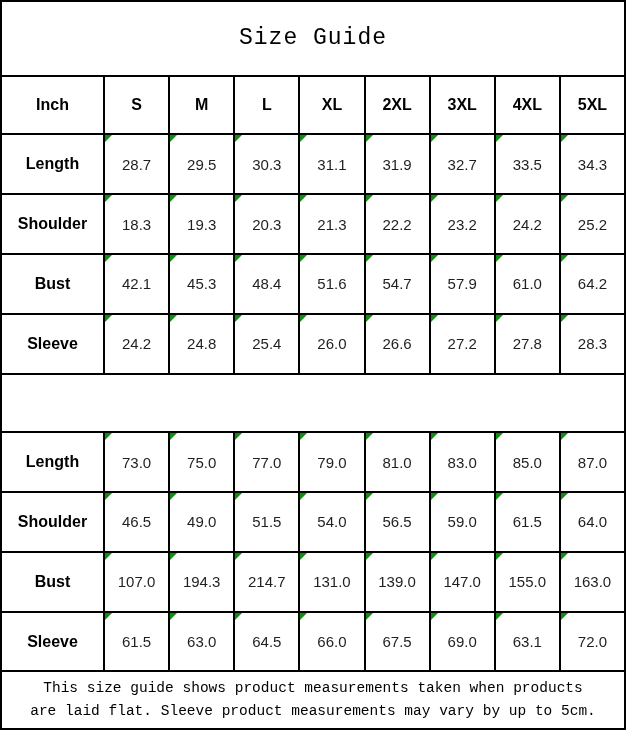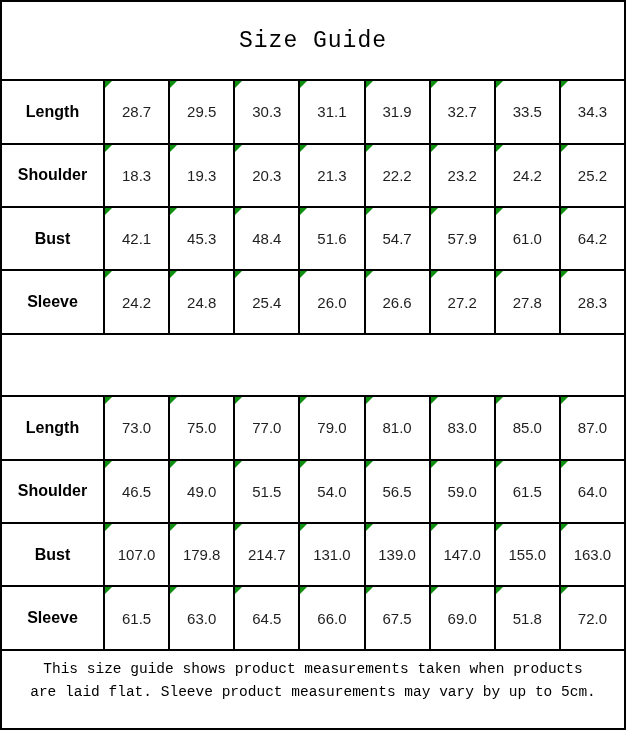--- a/index.html
+++ b/index.html
@@ -54,21 +54,21 @@
     border-right: 7px solid transparent;
   }
   .gap-cell {
     background: #ffffff;
   }
   .footer-cell {
     font-family: "Liberation Mono", "DejaVu Sans Mono", monospace;
     font-size: 14.5px;
     color: #000000;
     line-height: 1.55;
-    padding: 3px 0 20px 0;
+    padding: 3px 0 4px 0;
   }
   tr.h-title { height: 70px; padding-left: 28px; }
   tr.h-head  { height: 55px; }
   tr.h-row   { height: 56px; }
   tr.h-gap   { height: 55px; }
 </style>
 </head>
 <body>
 
 <table class="size-guide">
@@ -84,20 +84,31 @@
       <col>
   </colgroup>
 
   <tbody>
     <tr class="h-title">
       <td colspan="9" class="title-cell">Size Guide</td>
     </tr>
   </tbody>
 
   <tbody id="table-body-0">
+      <tr class="h-head">
+        <td class="hdr">Inch</td>
+        <td class="hdr">S</td>
+        <td class="hdr">M</td>
+        <td class="hdr">L</td>
+        <td class="hdr">XL</td>
+        <td class="hdr">2XL</td>
+        <td class="hdr">3XL</td>
+        <td class="hdr">4XL</td>
+        <td class="hdr">5XL</td>
+      </tr>
       <tr class="h-row">
         <td class="hdr">Length</td>
         <td class="val"><span class="tri"></span><span>28.7</span></td>
         <td class="val"><span class="tri"></span><span>29.5</span></td>
         <td class="val"><span class="tri"></span><span>30.3</span></td>
         <td class="val"><span class="tri"></span><span>31.1</span></td>
         <td class="val"><span class="tri"></span><span>31.9</span></td>
         <td class="val"><span class="tri"></span><span>32.7</span></td>
         <td class="val"><span class="tri"></span><span>33.5</span></td>
         <td class="val"><span class="tri"></span><span>34.3</span></td>
@@ -162,37 +173,37 @@
         <td class="val"><span class="tri"></span><span>51.5</span></td>
         <td class="val"><span class="tri"></span><span>54.0</span></td>
         <td class="val"><span class="tri"></span><span>56.5</span></td>
         <td class="val"><span class="tri"></span><span>59.0</span></td>
         <td class="val"><span class="tri"></span><span>61.5</span></td>
         <td class="val"><span class="tri"></span><span>64.0</span></td>
       </tr>
       <tr class="h-row">
         <td class="hdr">Bust</td>
         <td class="val"><span class="tri"></span><span>107.0</span></td>
-        <td class="val"><span class="tri"></span><span>179.8</span></td>
+        <td class="val"><span class="tri"></span><span>194.3</span></td>
         <td class="val"><span class="tri"></span><span>214.7</span></td>
         <td class="val"><span class="tri"></span><span>131.0</span></td>
         <td class="val"><span class="tri"></span><span>139.0</span></td>
         <td class="val"><span class="tri"></span><span>147.0</span></td>
         <td class="val"><span class="tri"></span><span>155.0</span></td>
         <td class="val"><span class="tri"></span><span>163.0</span></td>
       </tr>
       <tr class="h-row">
         <td class="hdr">Sleeve</td>
         <td class="val"><span class="tri"></span><span>61.5</span></td>
         <td class="val"><span class="tri"></span><span>63.0</span></td>
         <td class="val"><span class="tri"></span><span>64.5</span></td>
         <td class="val"><span class="tri"></span><span>66.0</span></td>
         <td class="val"><span class="tri"></span><span>67.5</span></td>
         <td class="val"><span class="tri"></span><span>69.0</span></td>
-        <td class="val"><span class="tri"></span><span>51.8</span></td>
+        <td class="val"><span class="tri"></span><span>63.1</span></td>
         <td class="val"><span class="tri"></span><span>72.0</span></td>
       </tr>
     </tbody>
 
   <tbody>
     <tr>
       <td colspan="9" class="footer-cell">
         <div>This size guide shows product measurements taken when products</div>
         <div>are laid flat. Sleeve product measurements may vary by up to 5cm.</div>
       </td>

